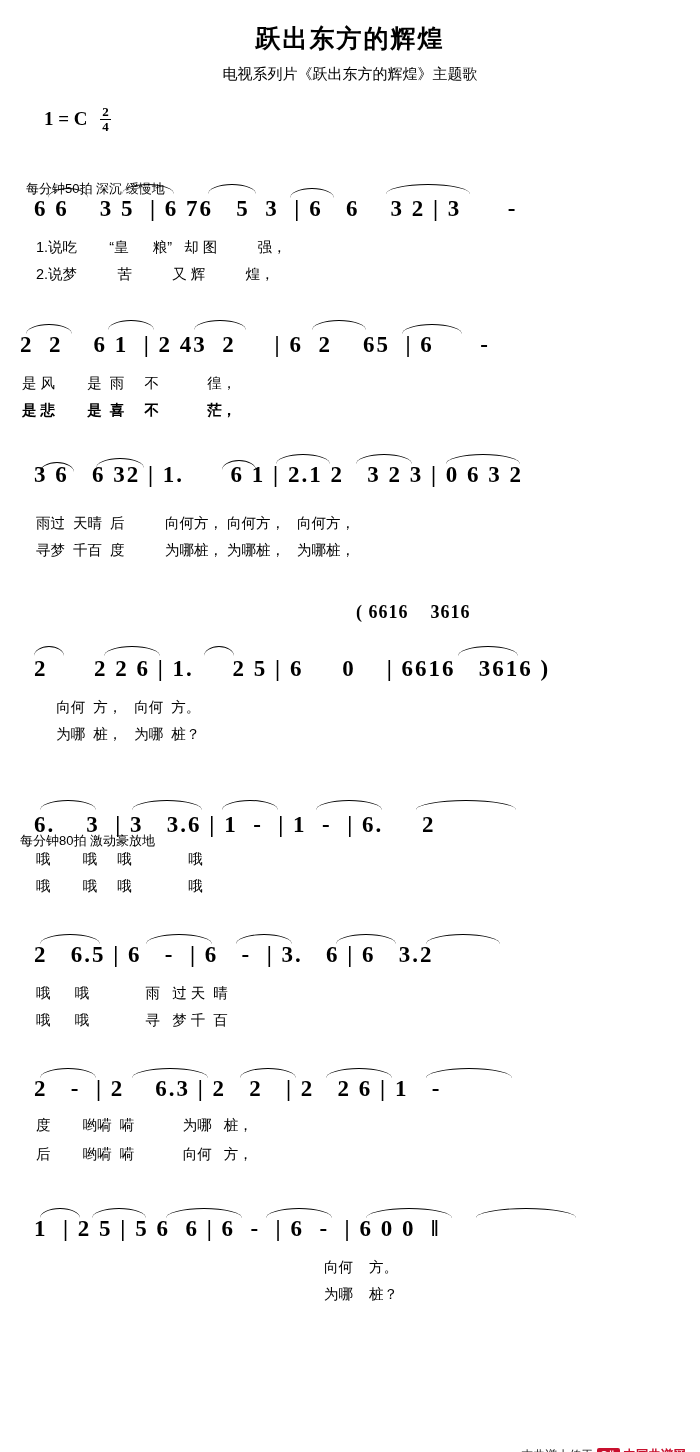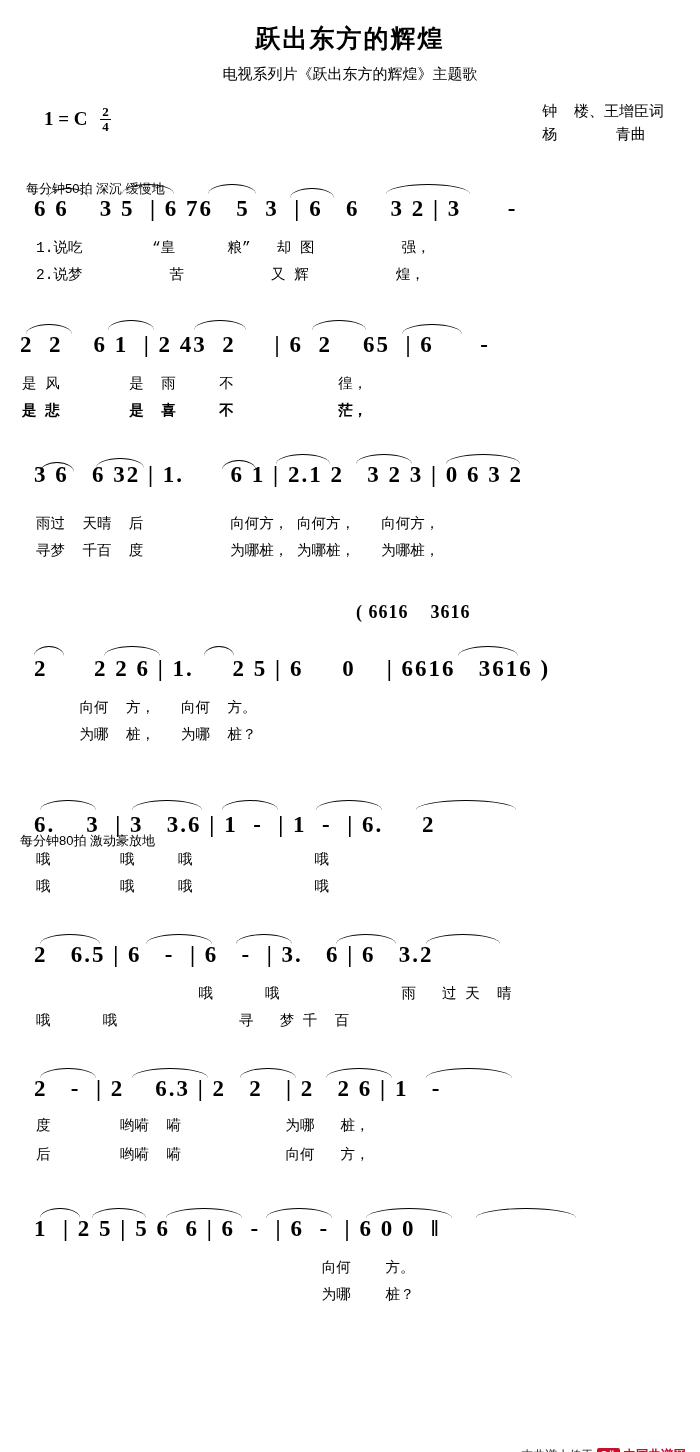--- a/index.html
+++ b/index.html
@@ -81,21 +81,21 @@
   }
   .notes {
     font-family: "Liberation Serif", serif;
     font-size: 23px;
     font-weight: bold;
     letter-spacing: 0px;
     white-space: pre;
     position: relative;
   }
   .lyric {
-    font-family: Liberation Mono, monospace;
+    font-family: Liberation Sans, sans-serif;
     font-size: 14.5px;
     white-space: pre;
     position: relative;
   }
   .lyric.bold { font-weight: bold; }
   .slur {
     position: absolute;
     border-top: 1.5px solid #000;
     border-radius: 50%/100% 100% 0 0;
     height: 9px;
@@ -133,24 +133,20 @@
   <div class="title">跃出东方的辉煌</div>
   <div class="subtitle">电视系列片《跃出东方的辉煌》主题歌</div>
 
   <div class="meta-row">
     <div class="key-sig">
       <span>1 = C</span>
       <span class="frac">
         <span class="num">2</span>
         <span class="den">4</span>
       </span>
-    </div>
-    <div class="credits">
-      <div>钟    楼、王增臣词</div>
-      <div>杨              青曲</div>
     </div>
   </div>
 
   <div class="tempo" style="left:26px; top:158px;">每分钟50拍  深沉  缓慢地</div>
 
   <div class="sys" style="margin-top:30px;">
     <div class="row" style="height:46px;">
       <div class="slur" style="left:22px;  top:6px; width:40px;"></div>
       <div class="slur" style="left:96px;  top:2px; width:52px;"></div>
       <div class="slur" style="left:182px; top:2px; width:48px;"></div>
@@ -221,21 +217,21 @@
 
   <div class="sys" style="margin-top:34px;">
     <div class="row" style="height:44px;">
       <div class="slur" style="left:14px;  top:4px; width:60px;"></div>
       <div class="slur" style="left:120px; top:4px; width:66px;"></div>
       <div class="slur" style="left:210px; top:4px; width:56px;"></div>
       <div class="slur" style="left:310px; top:4px; width:60px;"></div>
       <div class="slur" style="left:400px; top:4px; width:74px;"></div>
       <div class="notes" style="position:absolute; left:8px; top:12px; letter-spacing:2px;">2   6.5 | 6   -  | 6   -  | 3.   6 | 6   3.2</div>
     </div>
-    <div class="lyric" style="margin-left:10px; margin-top:10px;text-align:center;">哦      哦              雨   过 天  晴</div>
+    <div class="lyric" style="margin-left:10px; margin-top:10px;">哦      哦              雨   过 天  晴</div>
     <div class="lyric" style="margin-left:10px; margin-top:8px;">哦      哦              寻   梦 千  百</div>
   </div>
 
   <div class="sys" style="margin-top:34px;">
     <div class="row" style="height:44px;">
       <div class="slur" style="left:14px;  top:4px; width:56px;"></div>
       <div class="slur" style="left:106px; top:4px; width:76px;"></div>
       <div class="slur" style="left:214px; top:4px; width:56px;"></div>
       <div class="slur" style="left:300px; top:4px; width:66px;"></div>
       <div class="slur" style="left:400px; top:4px; width:86px;"></div>

